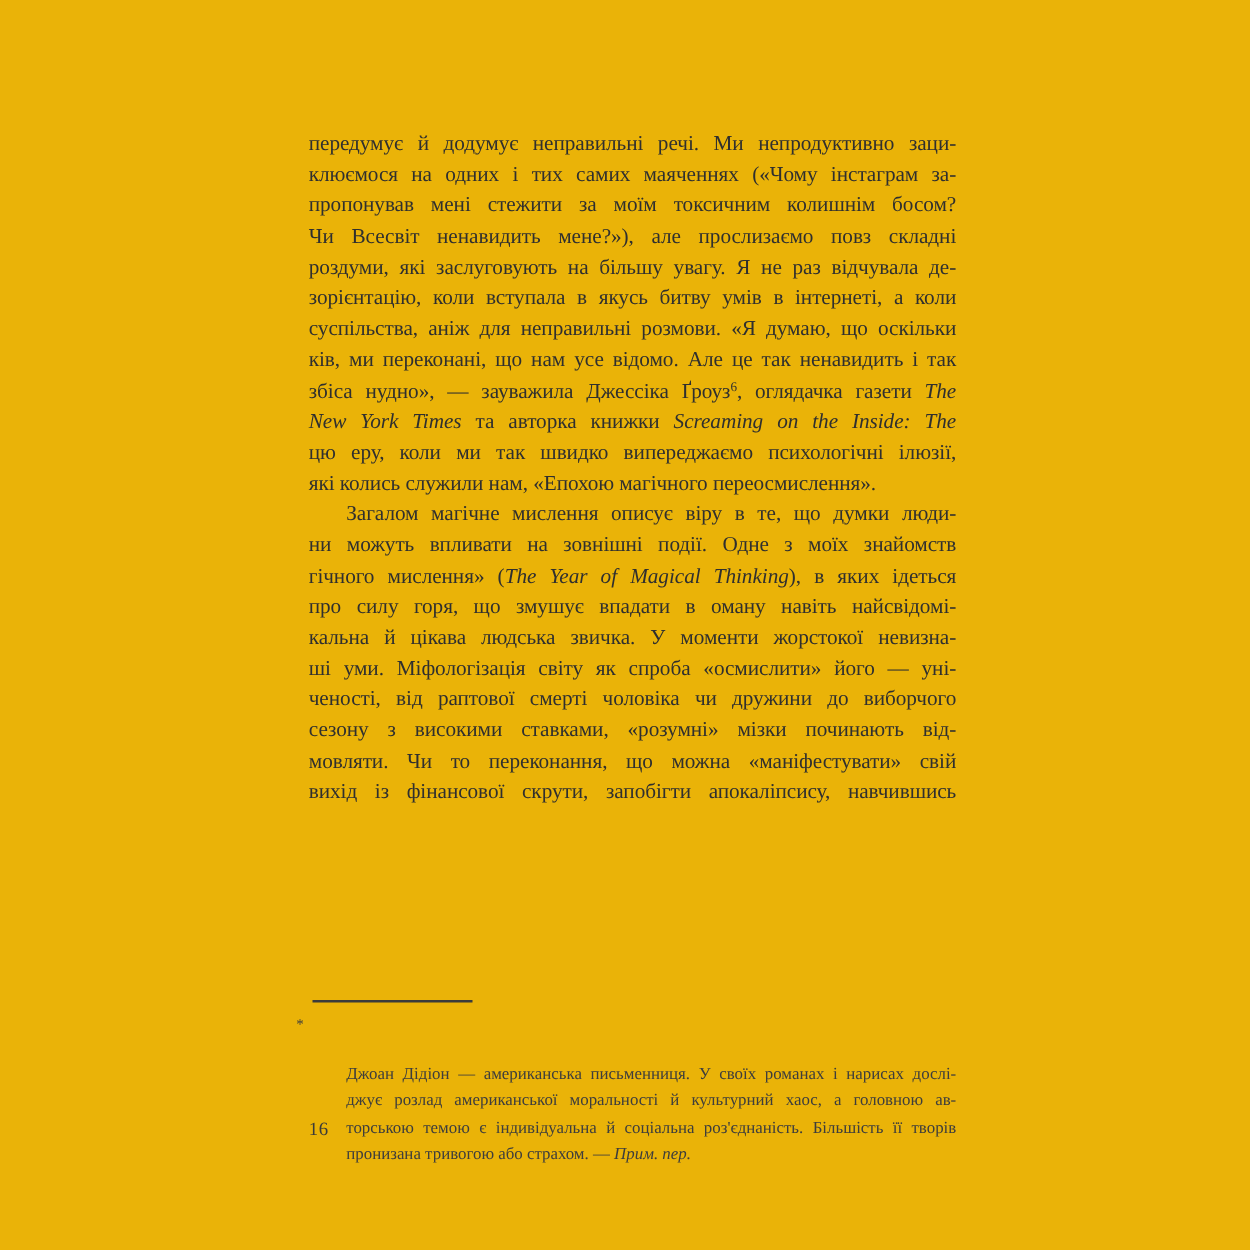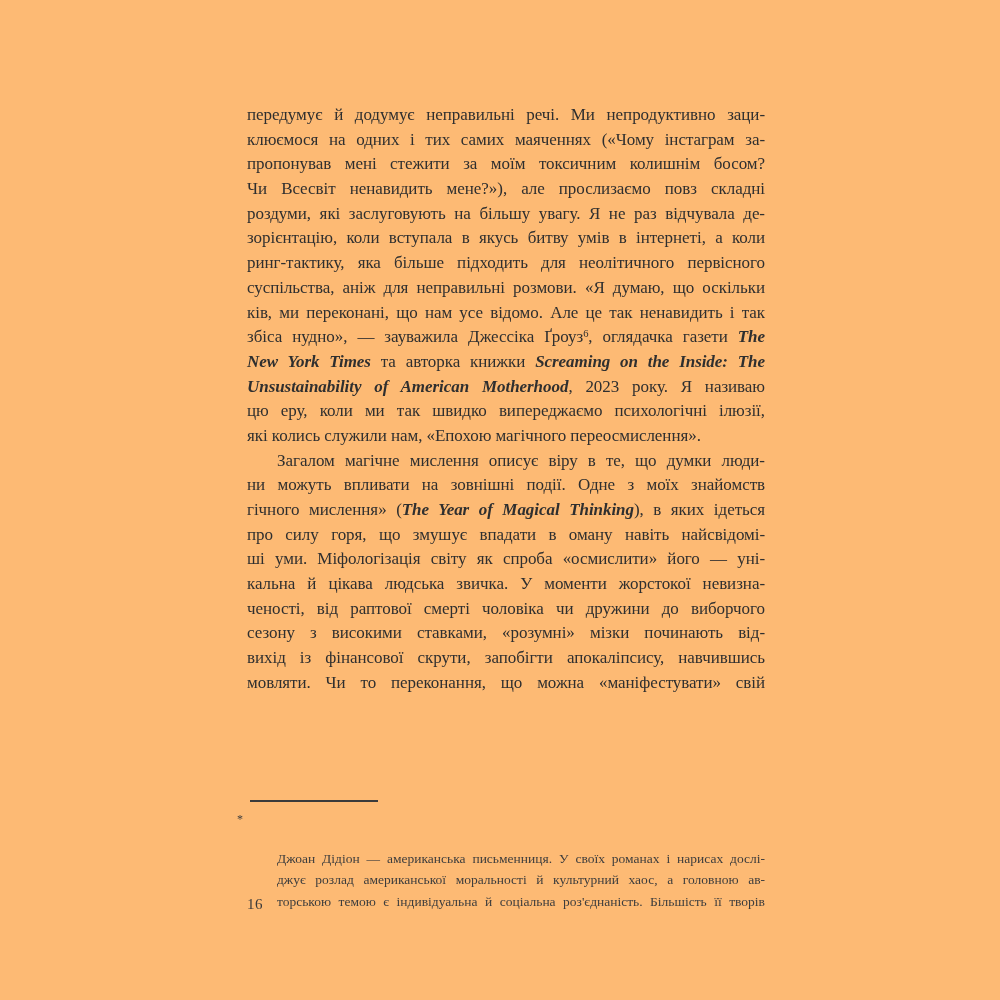--- a/index.html
+++ b/index.html
@@ -10,21 +10,21 @@
   body {
     width: 1000px;
     height: 1000px;
     position: relative;
     font-family: "Liberation Serif", "DejaVu Serif", serif;
     overflow: hidden;
   }
   .page {
     position: absolute;
     inset: 0;
-    background: #fdba74;
+    background: #eab308;
   }
   .body-text {
     position: absolute;
     left: 247px;
     top: 103px;
     width: 518px;
     color: #2f2f2f;
     font-size: 17px;
     line-height: 24.69px;
     letter-spacing: -0.05px;
@@ -34,21 +34,21 @@
     text-align: justify;
     text-align-last: justify;
     white-space: nowrap;
   }
   .line.end {
     text-align-last: left;
   }
   .line.indent {
     text-indent: 30px;
   }
-  .it { font-style: italic; font-weight: bold; }
+  .it { font-style: italic; }
   sup {
     font-size: 0.62em;
     line-height: 0;
     vertical-align: baseline;
     position: relative;
     top: -0.45em;
   }
   .footnote-rule {
     position: absolute;
     left: 250px;
@@ -101,46 +101,45 @@
 
 <div class="page">
 
   <main class="body-text">
       <div class="line"><span>передумує й додумує неправильні речі. Ми непродуктивно заци-</span></div>
       <div class="line"><span>клюємося на одних і тих самих маяченнях («Чому інстаграм за-</span></div>
       <div class="line"><span>пропонував мені стежити за моїм токсичним колишнім босом?</span></div>
       <div class="line"><span>Чи Всесвіт ненавидить мене?»), але прослизаємо повз складні</span></div>
       <div class="line"><span>роздуми, які заслуговують на більшу увагу. Я не раз відчувала де-</span></div>
       <div class="line"><span>зорієнтацію, коли вступала в якусь битву умів в інтернеті, а коли</span></div>
-      <div class="line"><span>ринг-тактику, яка більше підходить для неолітичного первісного</span></div>
       <div class="line"><span>суспільства, аніж для неправильні розмови. «Я думаю, що оскільки</span></div>
       <div class="line"><span>ків, ми переконані, що нам усе відомо. Але це так ненавидить і так</span></div>
       <div class="line"><span>збіса нудно», — зауважила Джессіка Ґроуз</span><sup>6</sup><span>, оглядачка газети </span><span class="it">The</span></div>
       <div class="line"><span class="it">New York Times</span><span> та авторка книжки </span><span class="it">Screaming on the Inside: The</span></div>
-      <div class="line"><span class="it">Unsustainability of American Motherhood</span><span>, 2023 року. Я називаю</span></div>
       <div class="line"><span>цю еру, коли ми так швидко випереджаємо психологічні ілюзії,</span></div>
       <div class="line end"><span>які колись служили нам, «Епохою магічного переосмислення».</span></div>
       <div class="line indent"><span>Загалом магічне мислення описує віру в те, що думки люди-</span></div>
       <div class="line"><span>ни можуть впливати на зовнішні події. Одне з моїх знайомств</span></div>
       <div class="line"><span>гічного мислення» (</span><span class="it">The Year of Magical Thinking</span><span>), в яких ідеться</span></div>
       <div class="line"><span>про силу горя, що змушує впадати в оману навіть найсвідомі-</span></div>
+      <div class="line"><span>кальна й цікава людська звичка. У моменти жорстокої невизна-</span></div>
       <div class="line"><span>ші уми. Міфологізація світу як спроба «осмислити» його — уні-</span></div>
-      <div class="line"><span>кальна й цікава людська звичка. У моменти жорстокої невизна-</span></div>
       <div class="line"><span>ченості, від раптової смерті чоловіка чи дружини до виборчого</span></div>
       <div class="line"><span>сезону з високими ставками, «розумні» мізки починають від-</span></div>
+      <div class="line"><span>мовляти. Чи то переконання, що можна «маніфестувати» свій</span></div>
       <div class="line"><span>вихід із фінансової скрути, запобігти апокаліпсису, навчившись</span></div>
-      <div class="line"><span>мовляти. Чи то переконання, що можна «маніфестувати» свій</span></div>
     </main>
 
   <div class="footnote-rule"></div>
 
   <div class="footnote">
     <span class="fn-marker">*</span>
     <div class="fn-lines">
         <div class="fn-line"><span>Джоан Дідіон — американська письменниця. У своїх романах і нарисах дослі-</span></div>
         <div class="fn-line"><span>джує розлад американської моральності й культурний хаос, а головною ав-</span></div>
         <div class="fn-line"><span>торською темою є індивідуальна й соціальна роз'єднаність. Більшість її творів</span></div>
+        <div class="fn-line end"><span>пронизана тривогою або страхом. — </span><span class="it">Прим. пер.</span></div>
       </div>
   </div>
 
   <div class="page-number">16</div>
 
 </div>
 
 </body></html>

